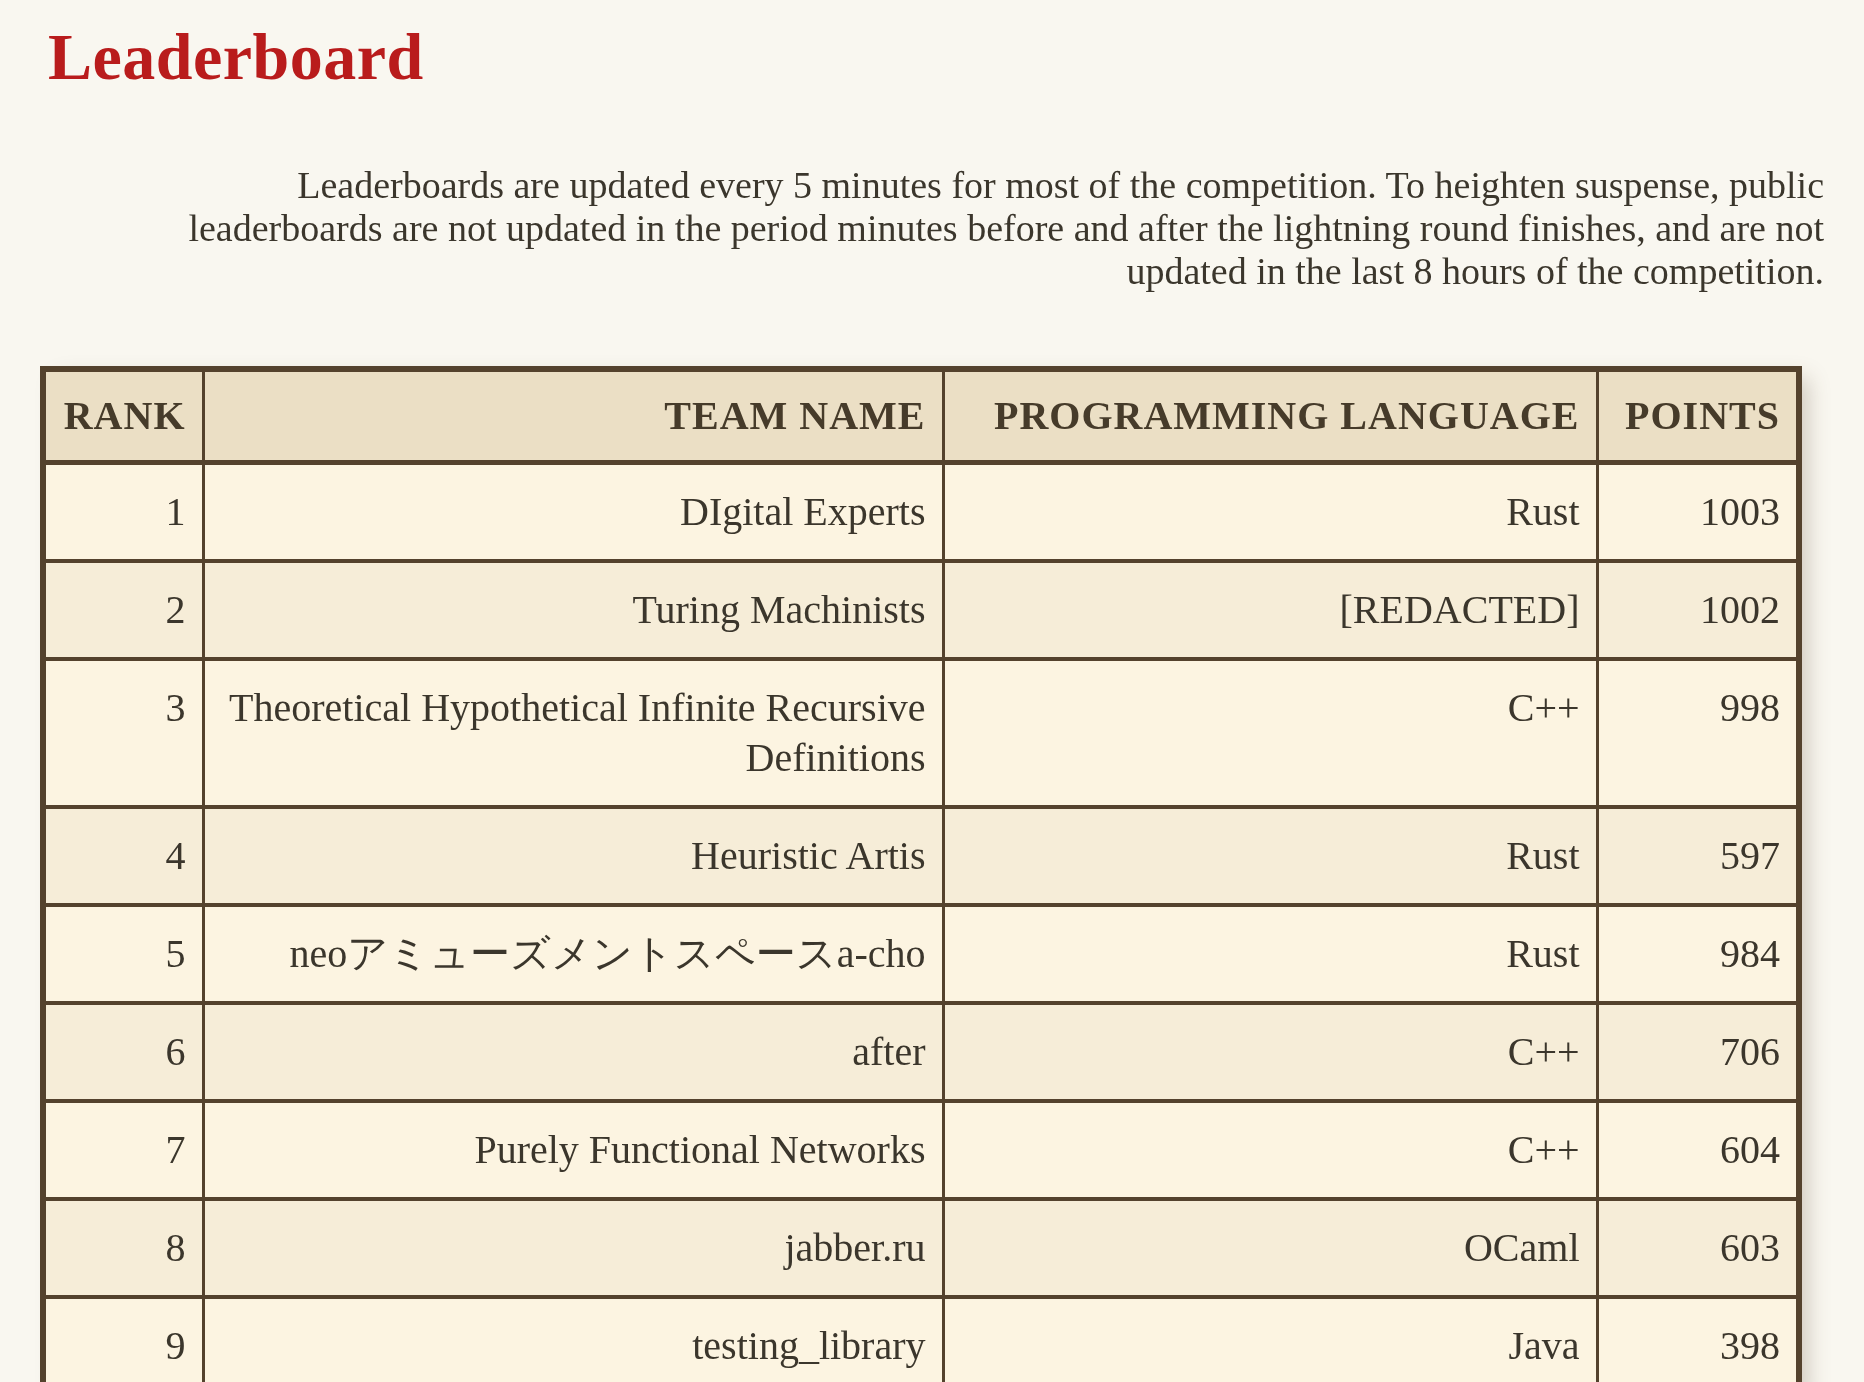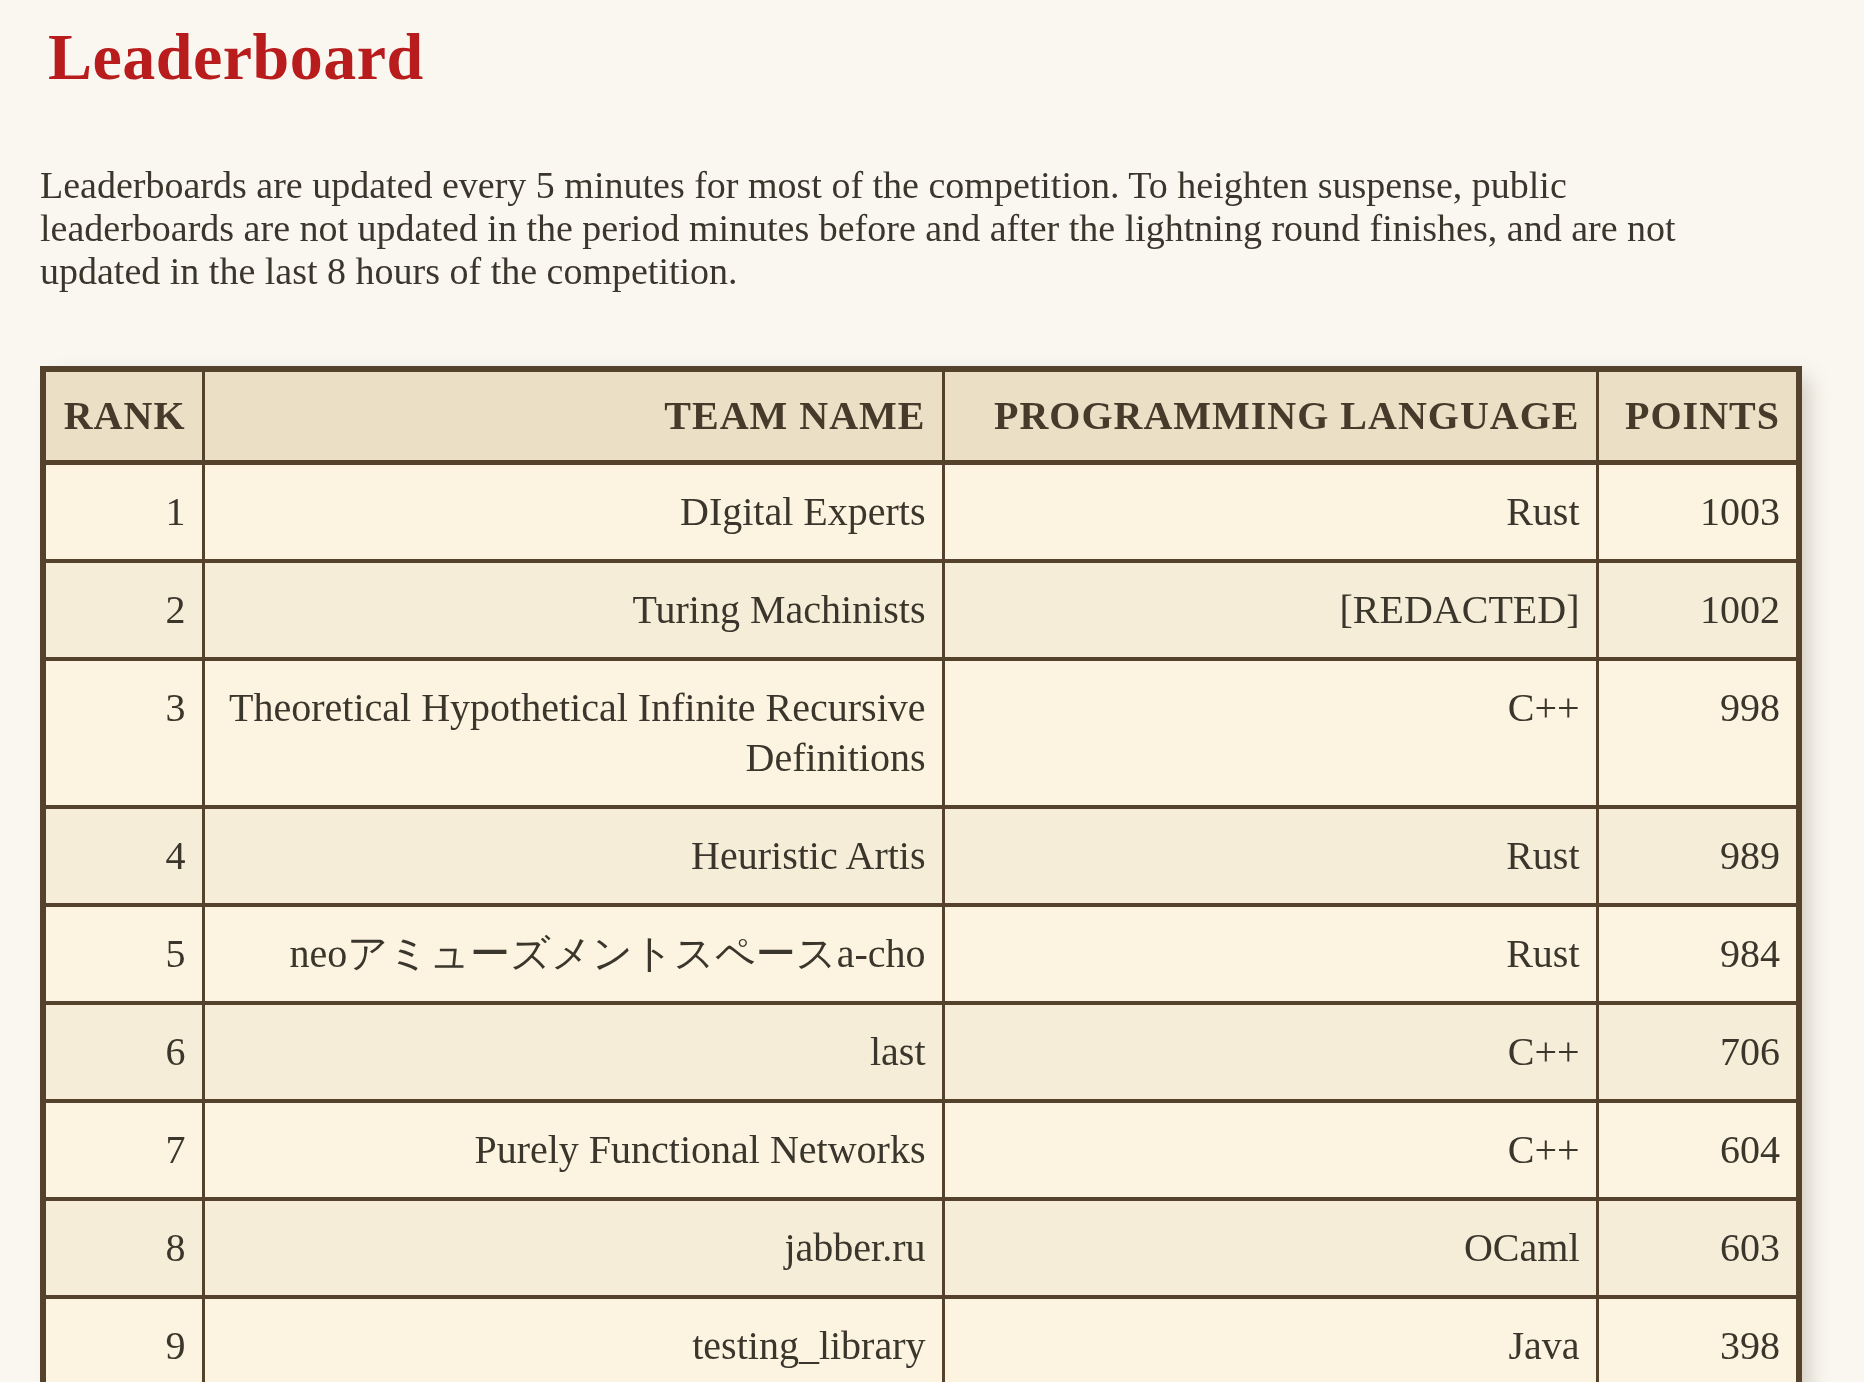--- a/index.html
+++ b/index.html
@@ -23,20 +23,21 @@
     font-size: 66px;
     line-height: 78px;
     font-weight: bold;
     color: #b91c1c;
     letter-spacing: 0.5px;
   }
   .intro {
     margin-top: 68px;
     font-size: 38px;
     line-height: 43px;
+    text-align: right;
   }
   .intro .line {
     display: block;
     white-space: nowrap;
   }
   table.leaderboard {
     margin-top: 73px;
     border-collapse: collapse;
     table-layout: fixed;
     width: 1756px;
@@ -117,31 +118,31 @@
       <tr>
         <td>3</td>
         <td>Theoretical Hypothetical Infinite Recursive Definitions</td>
         <td>C++</td>
         <td>998</td>
       </tr>
       <tr>
         <td>4</td>
         <td>Heuristic Artis</td>
         <td>Rust</td>
-        <td>989</td>
+        <td>597</td>
       </tr>
       <tr>
         <td>5</td>
         <td>neoアミューズメントスペースa-cho</td>
         <td>Rust</td>
         <td>984</td>
       </tr>
       <tr>
         <td>6</td>
-        <td>last</td>
+        <td>after</td>
         <td>C++</td>
         <td>706</td>
       </tr>
       <tr>
         <td>7</td>
         <td>Purely Functional Networks</td>
         <td>C++</td>
         <td>604</td>
       </tr>
       <tr>

